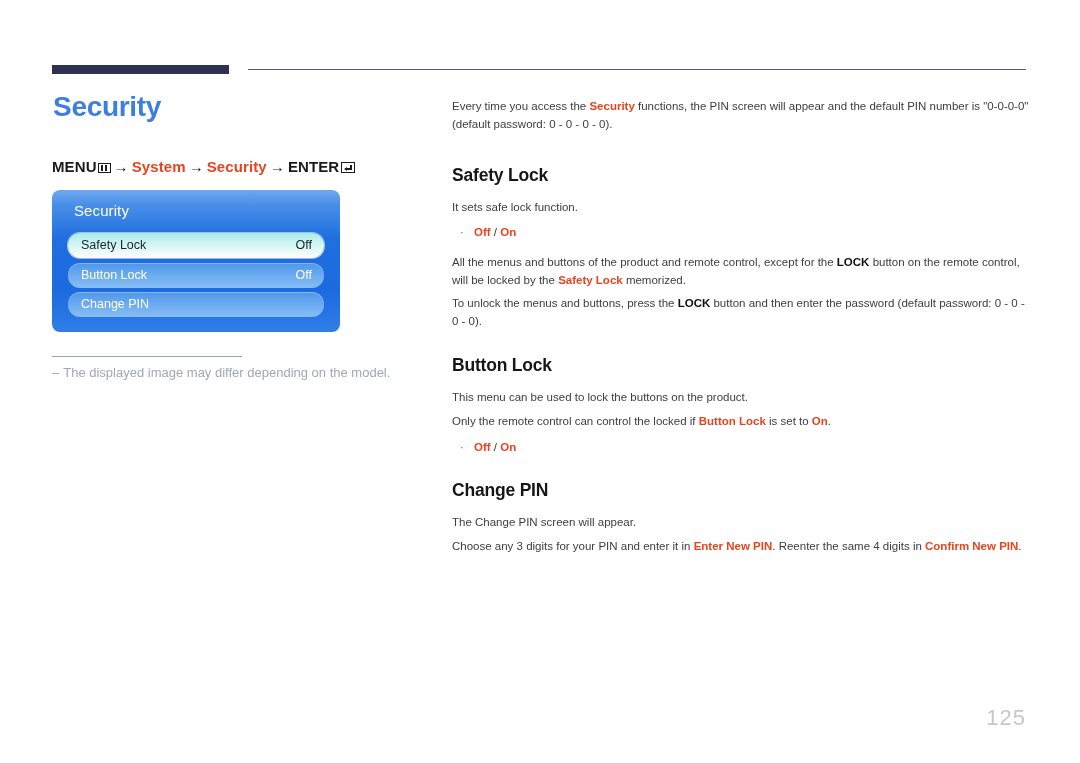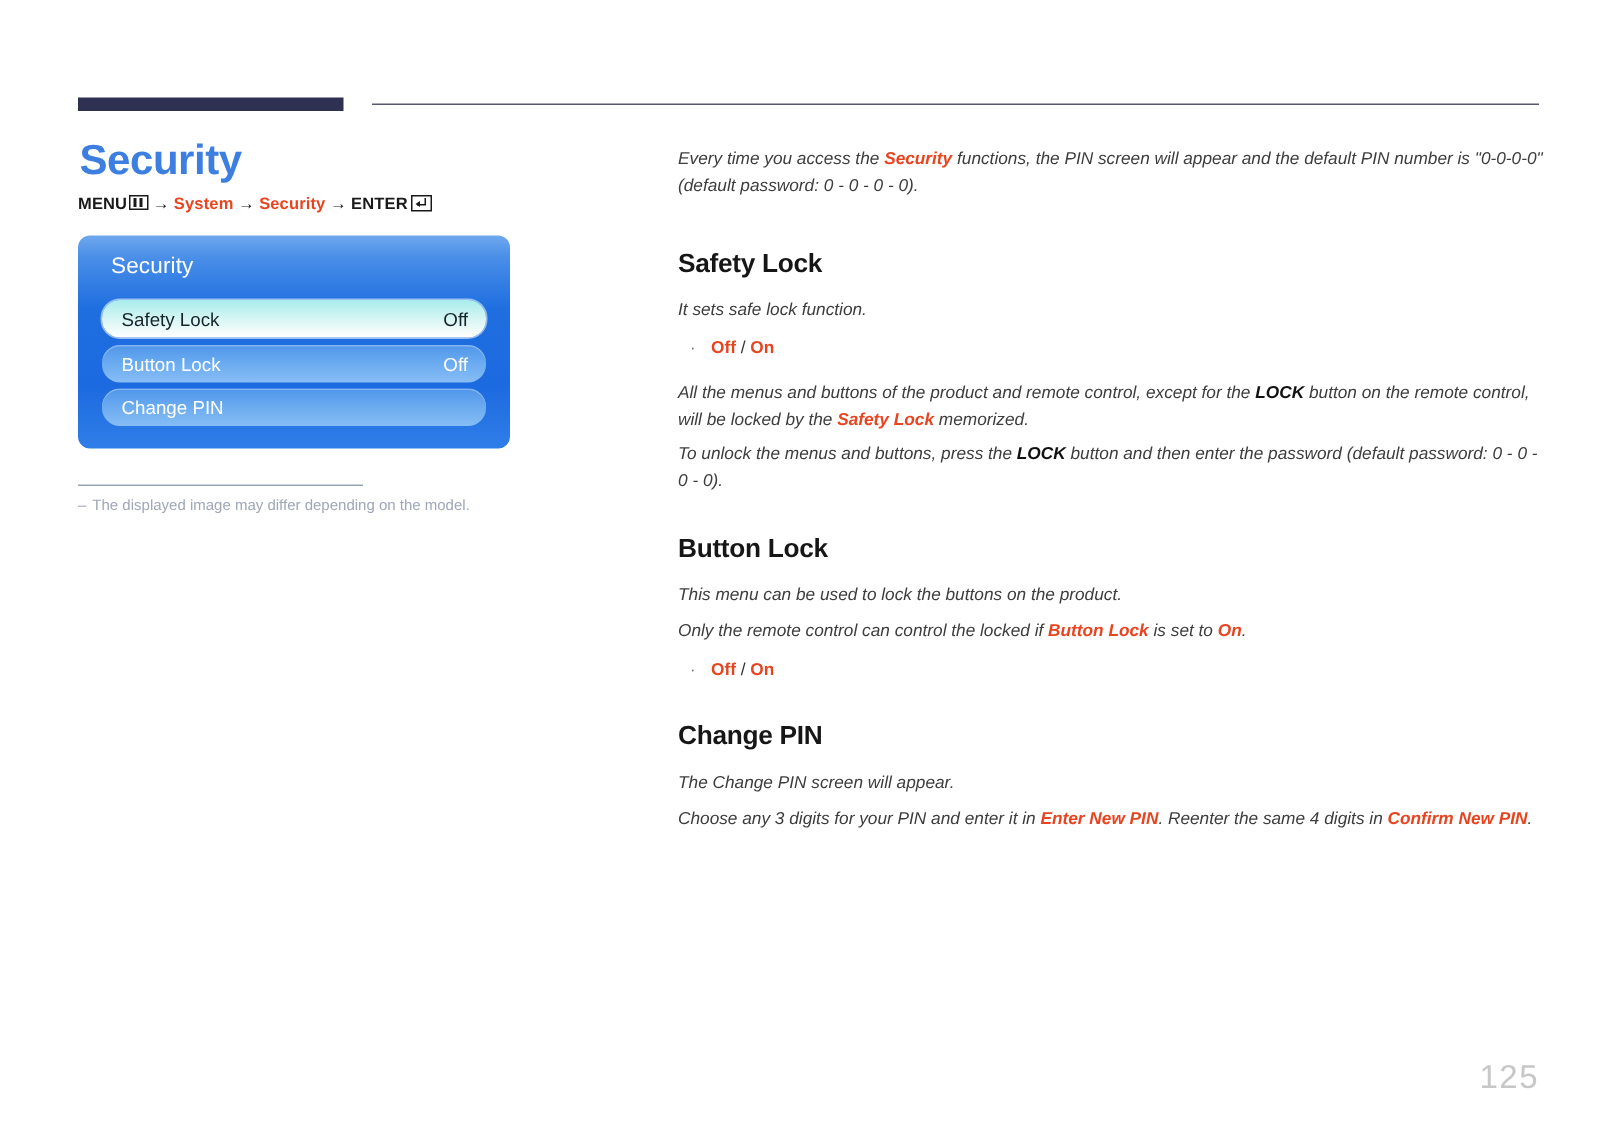--- a/index.html
+++ b/index.html
@@ -51,22 +51,22 @@
     font-size: 28px;
     font-weight: bold;
     color: #3d7fe0;
     letter-spacing: -0.3px;
     line-height: 1.1;
     margin: 0 0 0 1px;
   }
 
   
   #breadcrumb {
-    margin-top: 7px;
-    font-size: 11px;
+    margin-top: 35px;
+    font-size: 15px;
     font-weight: bold;
     color: #1a1a1a;
     white-space: nowrap;
     letter-spacing: 0.1px;
   }
   #breadcrumb .bc-red { color: #e8441f; }
   #breadcrumb .bc-arrow {
     color: #1a1a1a;
     font-weight: normal;
     padding: 0 3px;
@@ -189,40 +189,39 @@
     margin-top: 24px;
     width: 254px;
   }
   #footnote-rule {
     width: 190px;
     height: 1px;
     background: #9aa3b5;
     margin-bottom: 7px;
   }
   #footnote-text {
-    font-size: 10px;
+    font-size: 13px;
     color: #9fa7b8;
     line-height: 1.4;
     white-space: nowrap;
   }
   #footnote-text .fn-dash { margin-right: 4px; }
 
   
   #right-column {
     position: absolute;
     left: 452px;
     top: 98px;
     width: 580px;
   }
   .body-text {
     font-size: 11.5px;
     line-height: 1.55;
     color: #3d3d3d;
     margin: 0 0 4px 0;
-    font-style: italic;
   }
   .para-gap { margin-bottom: 9px; }
   .section-heading {
     font-size: 17.5px;
     font-weight: bold;
     color: #161616;
     margin: 24px 0 13px 0;
     letter-spacing: -0.2px;
   }
   .section-heading.first { margin-top: 31px; }

